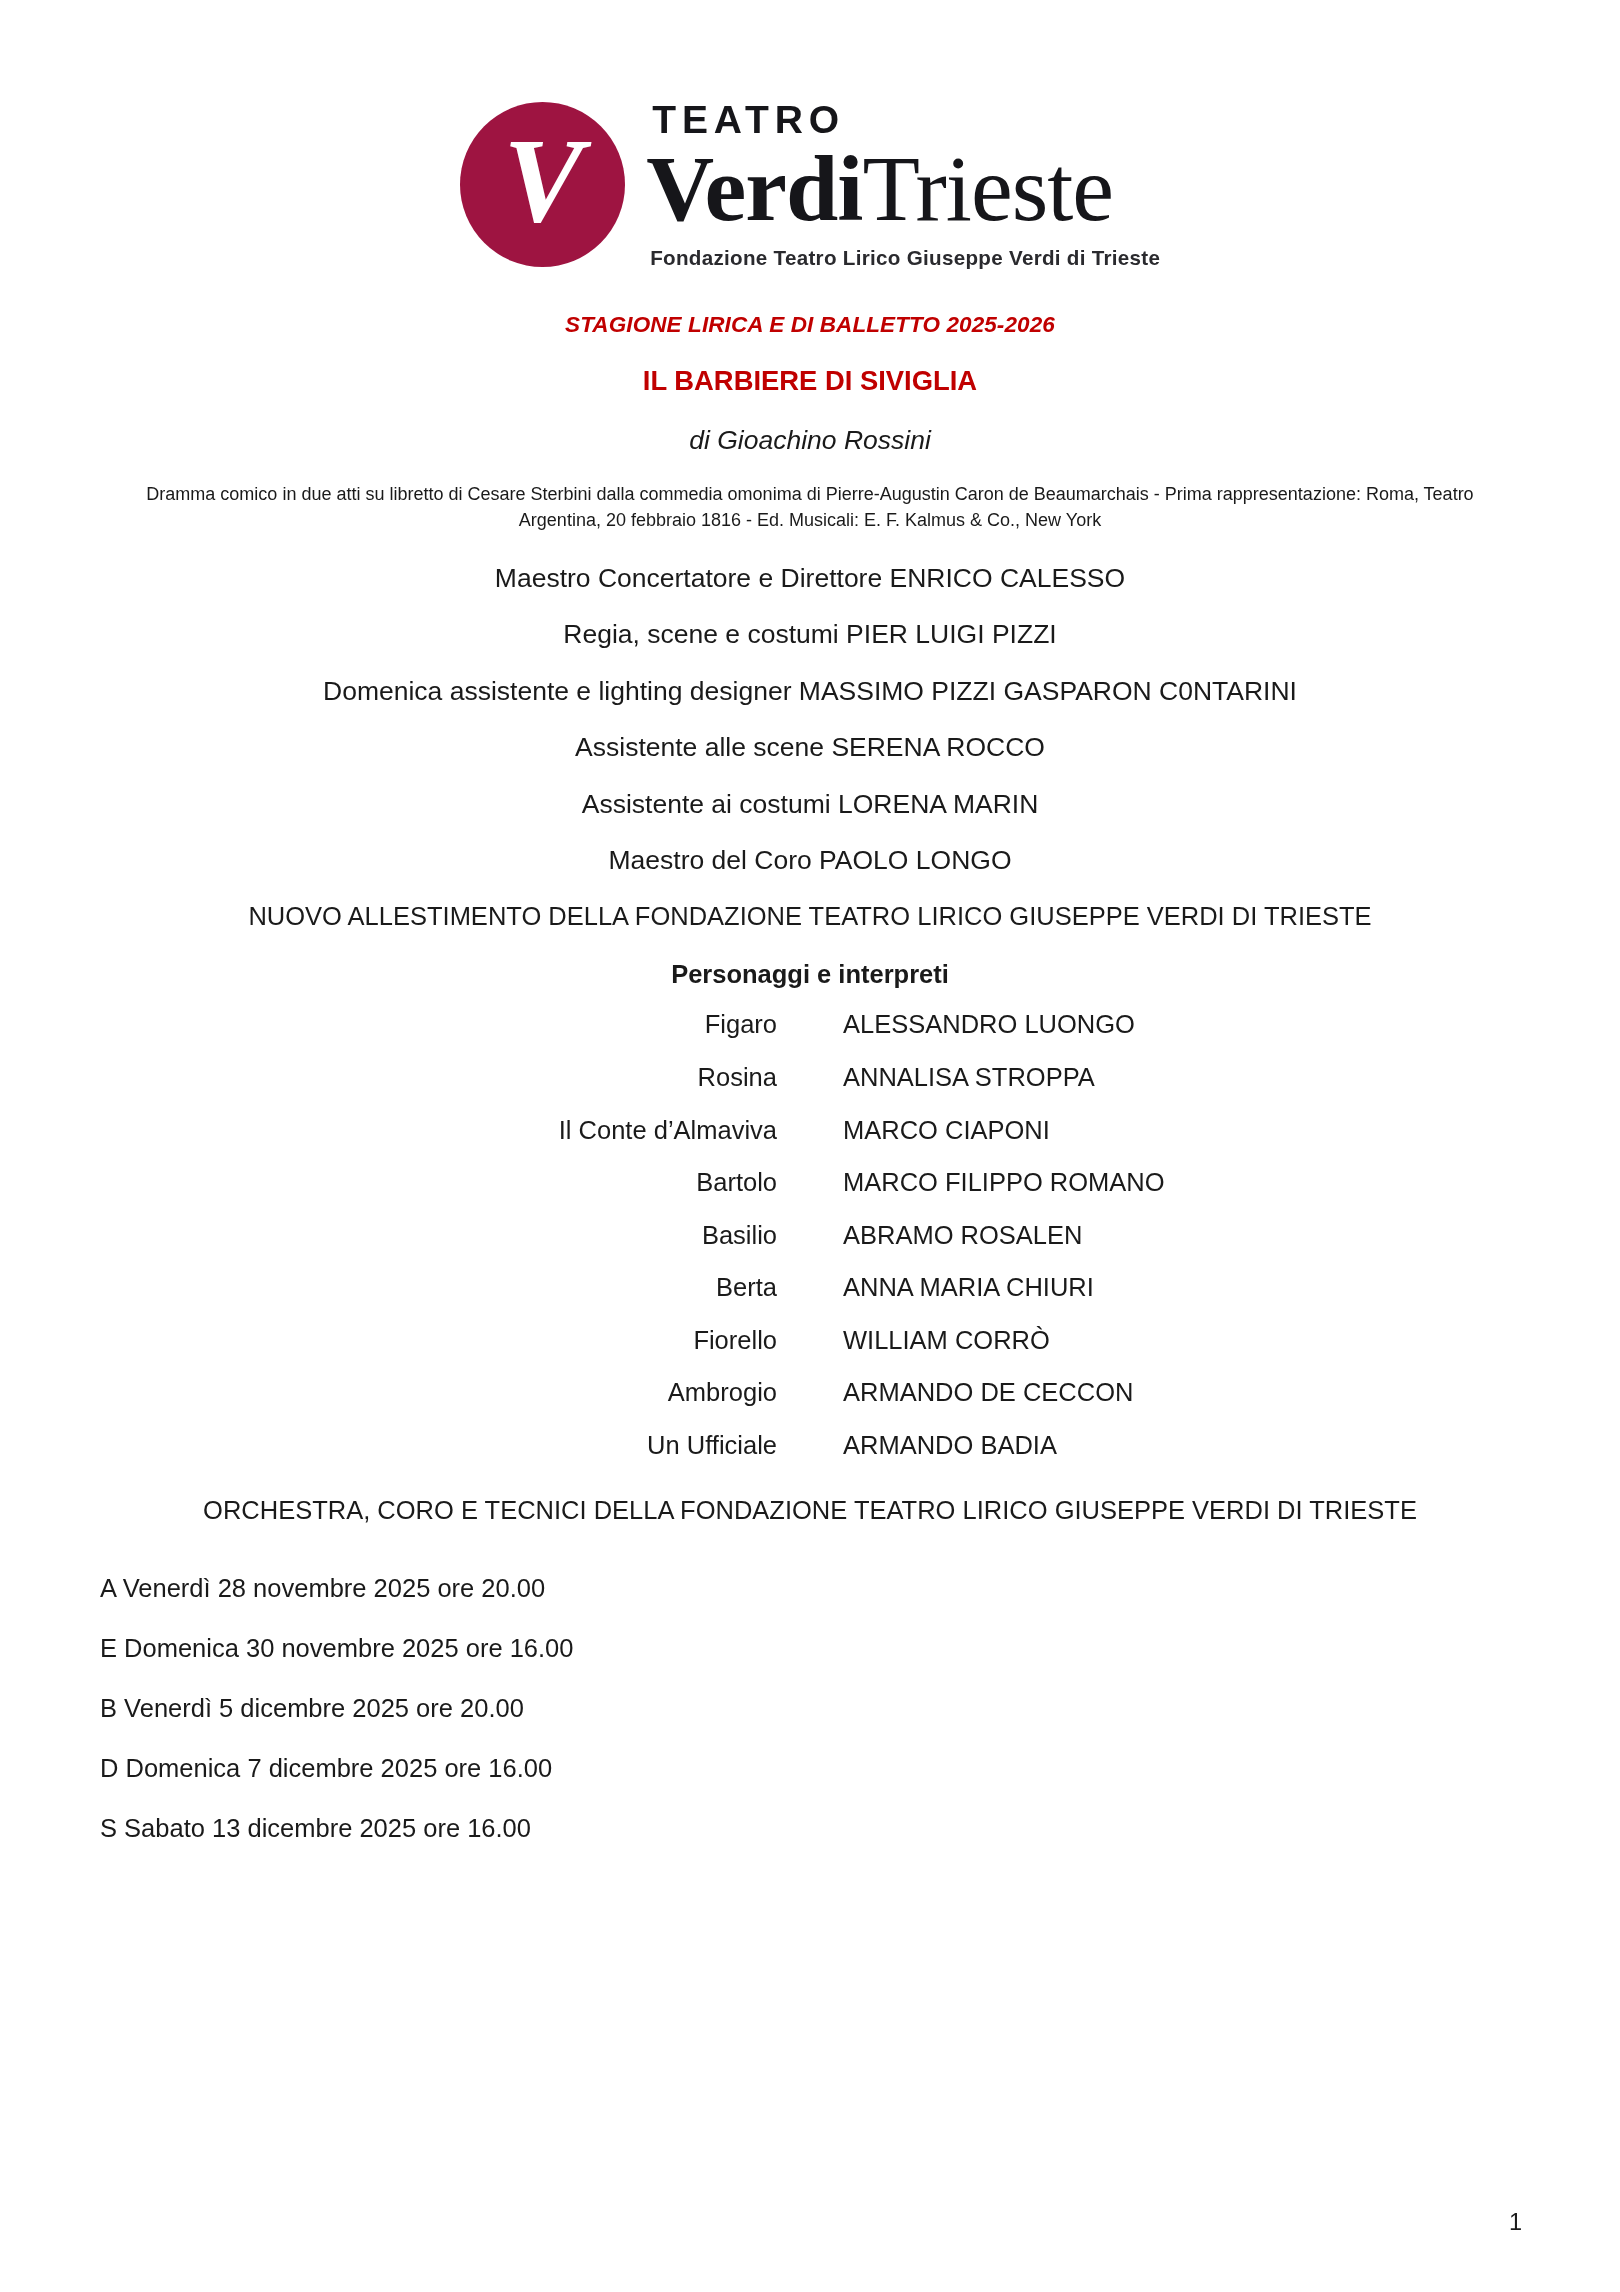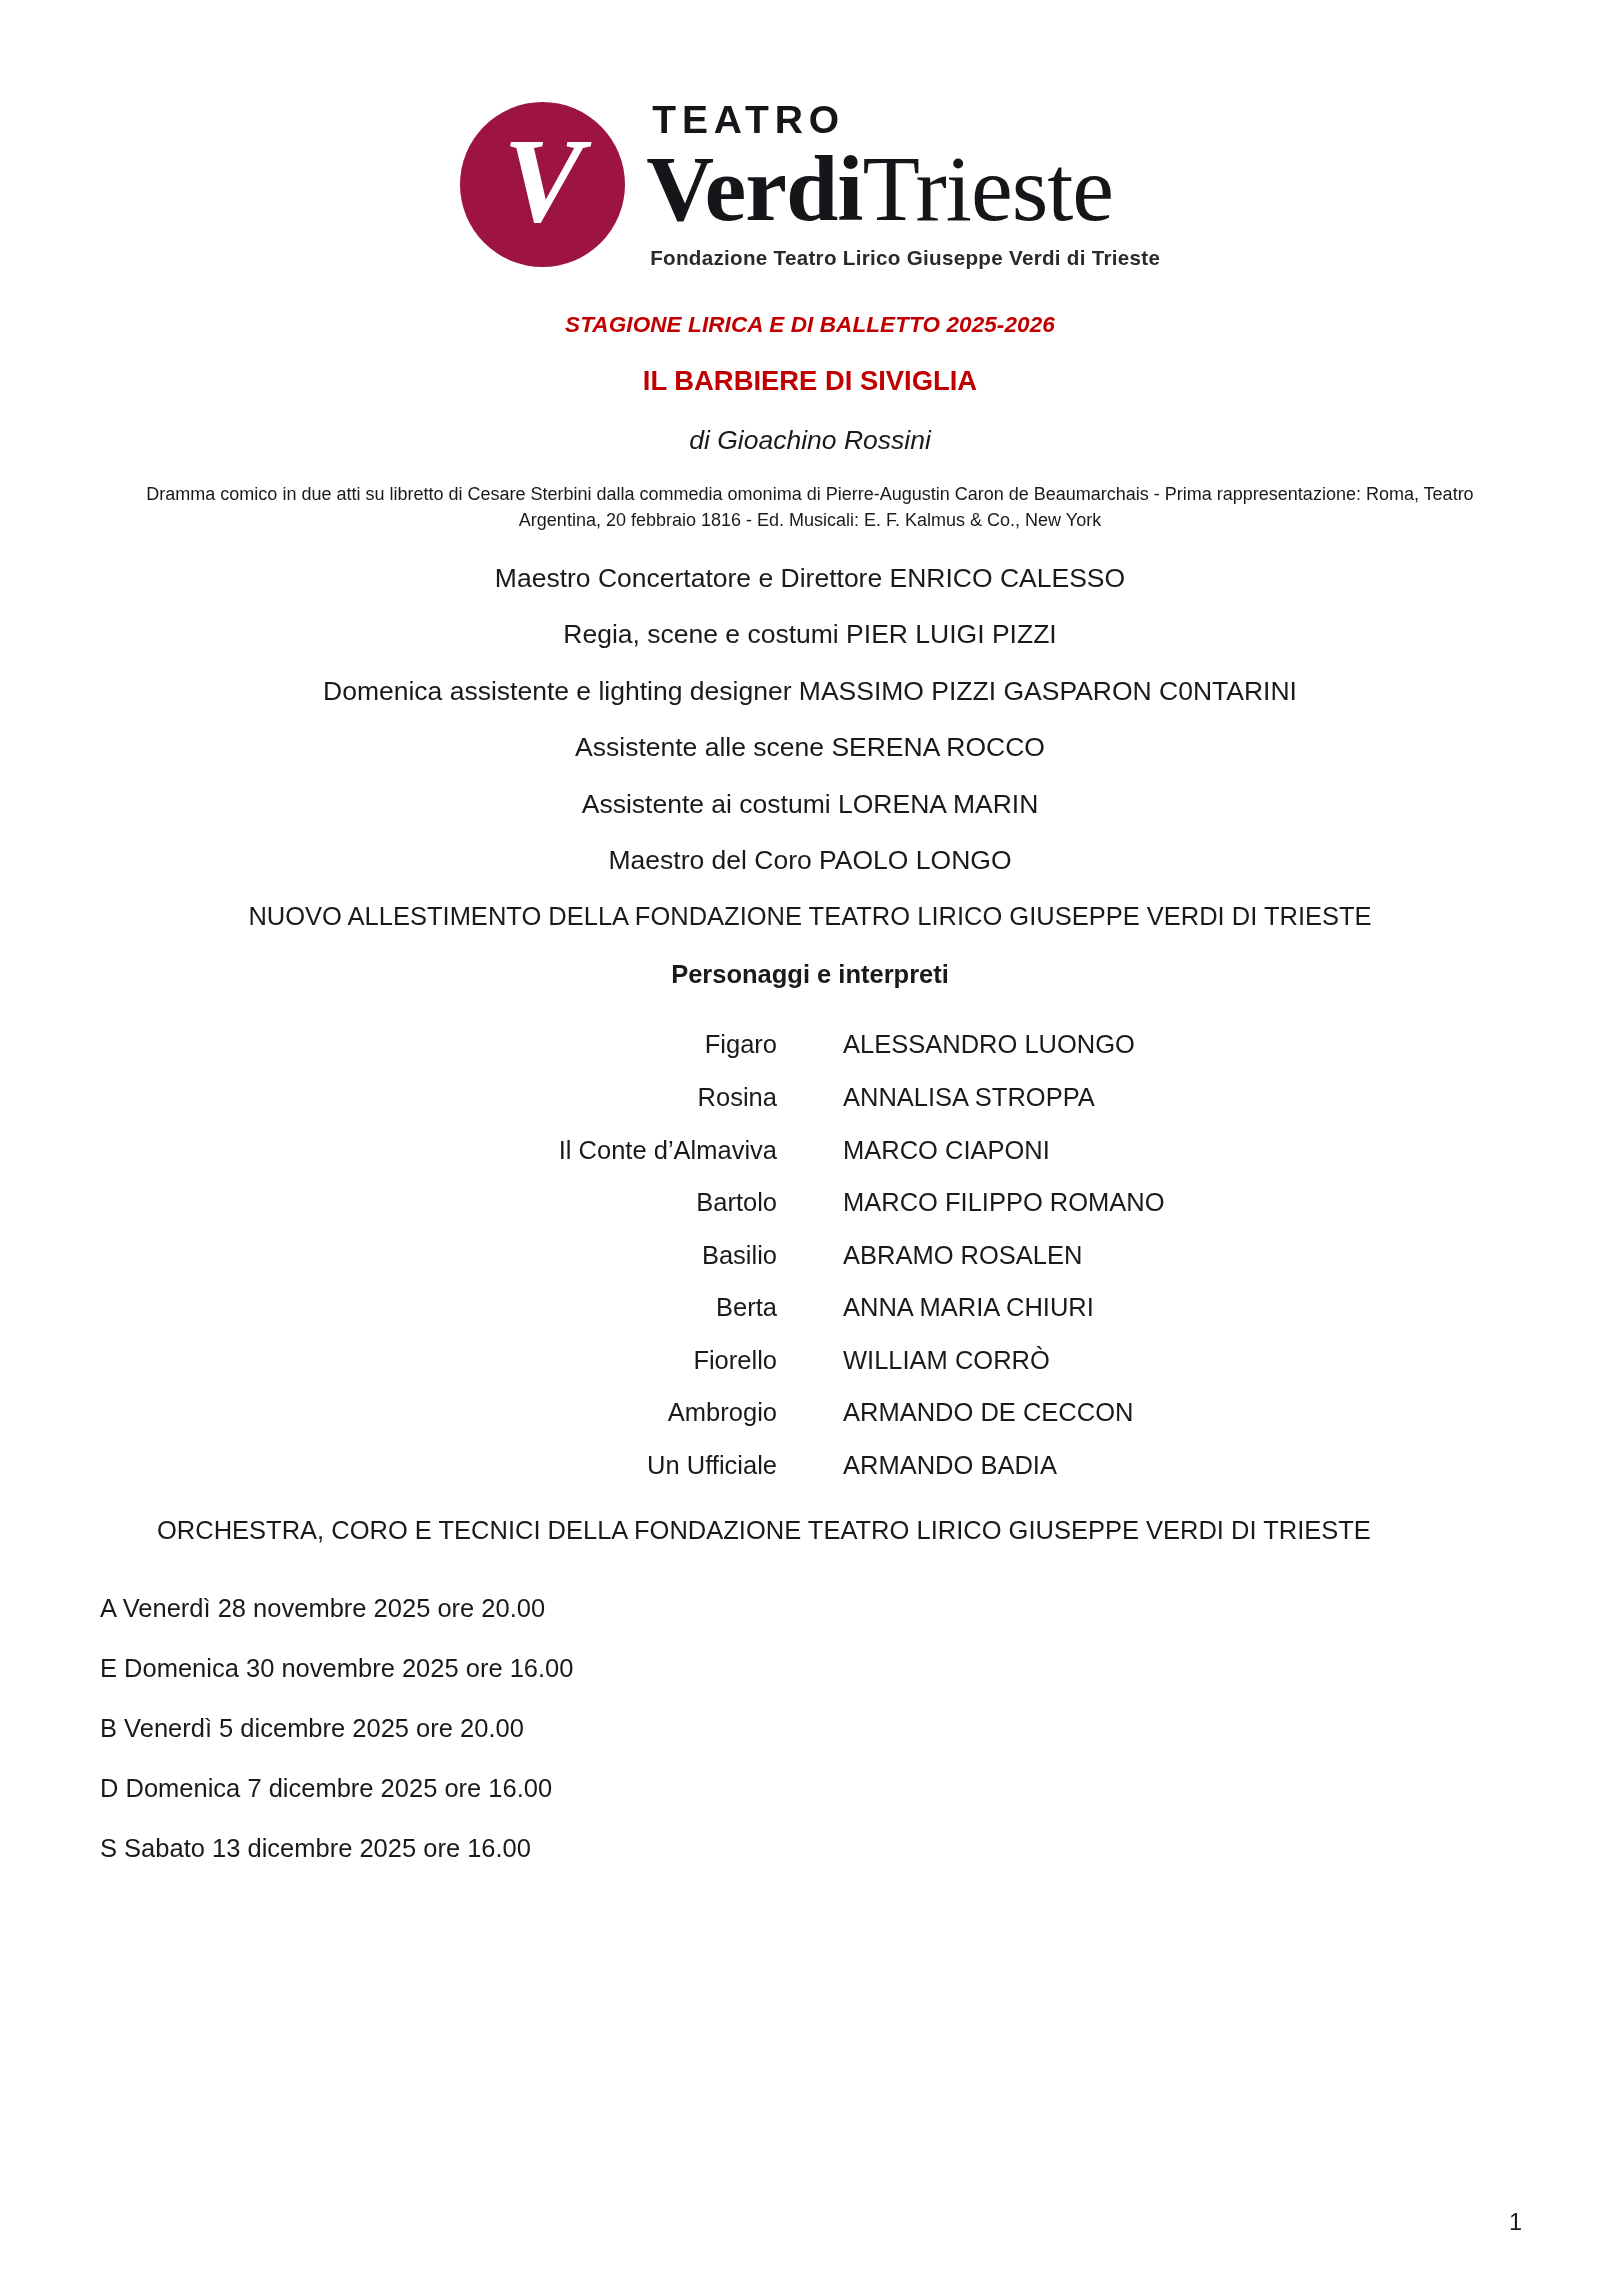--- a/index.html
+++ b/index.html
@@ -127,21 +127,21 @@
   }
   .new-production {
     text-align: center;
     font-size: 25.5px;
     margin-bottom: 29px;
   }
   .cast-heading {
     text-align: center;
     font-size: 25.5px;
     font-weight: 700;
-    margin-bottom: 30px;
+    margin-bottom: 10px;
   }
 
   
   .cast-table {
     width: 100%;
     border-collapse: collapse;
     margin-bottom: 21.6px;
   }
   .cast-table td {
     font-size: 25.5px;
@@ -154,20 +154,21 @@
     padding-right: 33px !important;
     white-space: nowrap;
   }
   .cast-performer {
     width: 50%;
     text-align: left;
     padding-left: 33px !important;
     white-space: nowrap;
   }
   .ensemble {
+    text-align: center;
     font-size: 25.5px;
     line-height: 1.38;
     margin: 7.8px 59px 45px 59px;
   }
 
   
   .dates {
     margin-top: 3.9px;
   }
   .date-line {

